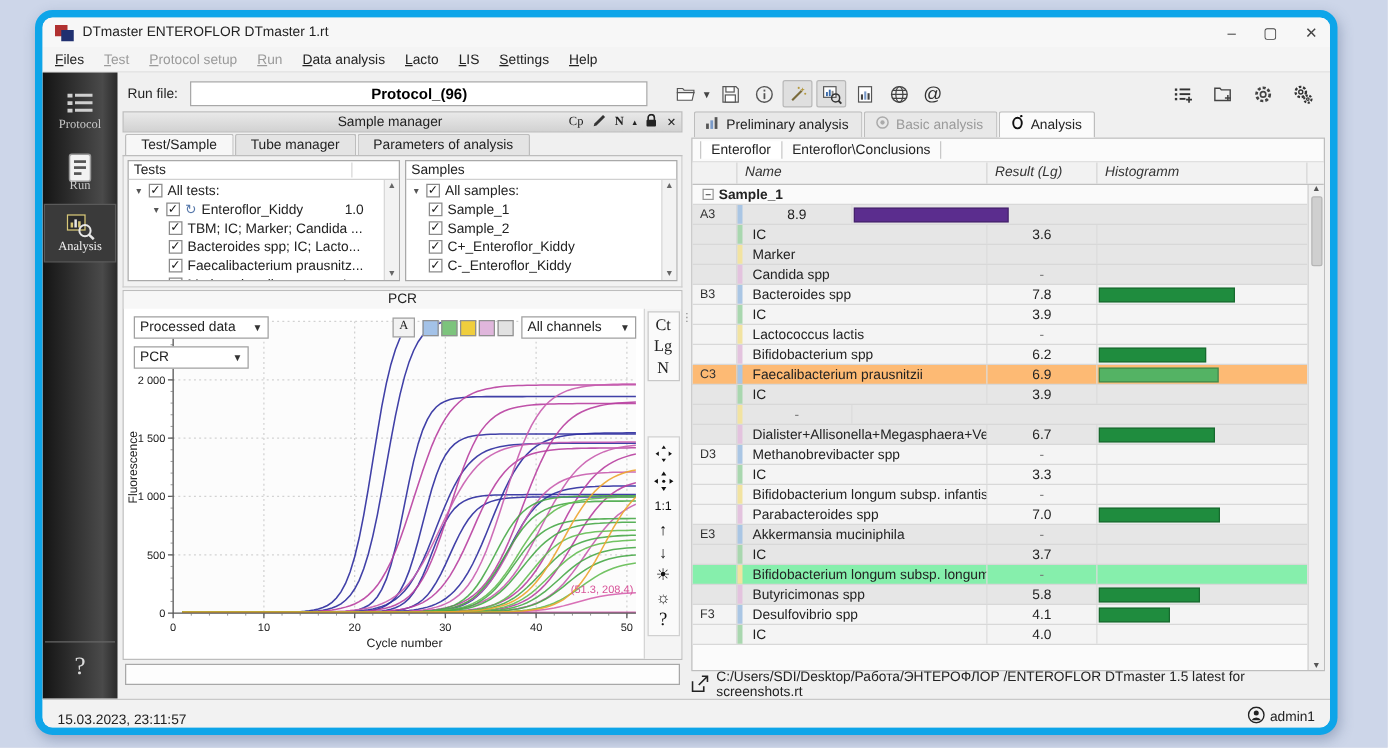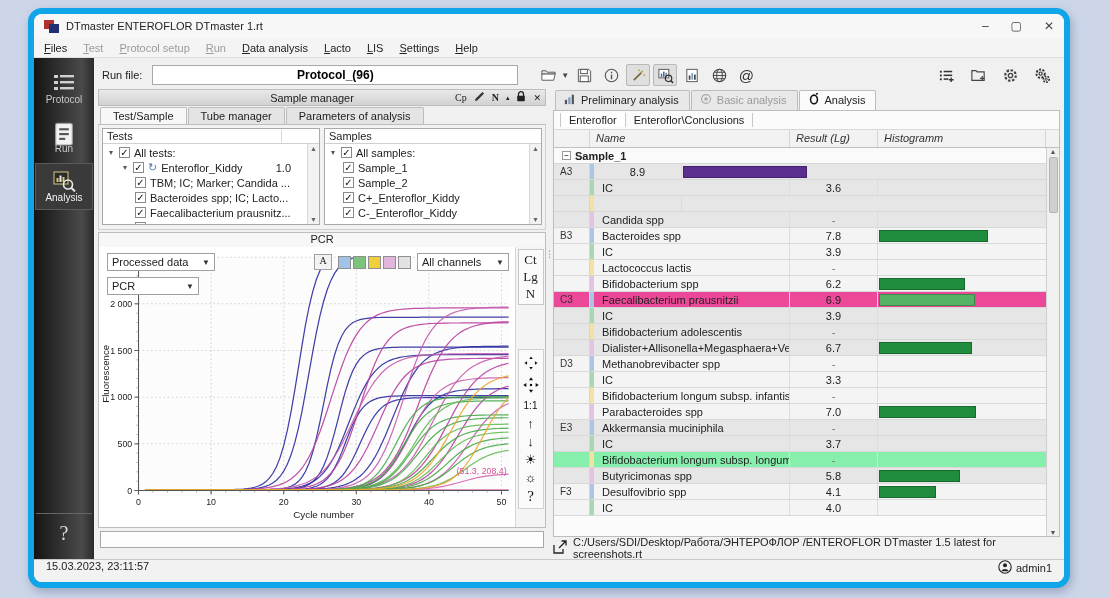--- a/index.html
+++ b/index.html
@@ -16,21 +16,21 @@
   
   .menubar { height:20px; background:#f4f4f4; display:flex; align-items:center; padding-left:10px; gap:16px; border-bottom:1px solid #e0e0e0; flex:0 0 auto; }
   .menu-item { display:inline-block; }
   .menu-item::first-letter { text-decoration:underline; }
   .menu-item.disabled { color:#9a9a9a; }
   
   .main { flex:1; display:flex; min-height:0; }
   .sidebar { width:60px; background:linear-gradient(90deg,#141414,#4a4a4a 80%,#2a2a2a); color:#cfcfcf; display:flex; flex-direction:column; align-items:center; padding-top:8px; flex:0 0 auto; }
   .side-item { width:56px; display:flex; flex-direction:column; align-items:center; gap:2px; padding:6px 0; margin-bottom:4px; }
   .side-item.active { background:#3a3a3a; outline:1px solid #5a5a5a; }
-  .side-item .lbl { font-size:10px; color:#c9c9c9; }
+  .side-item .lbl { font-size:10px; color:#c9c9c9;font-family:Liberation Serif, serif; }
   .side-item.active .lbl { color:#f2f2f2; }
   .side-help { margin-top:auto; margin-bottom:14px; font-size:20px; font-family:"Liberation Serif",serif; color:#dcdcdc; border-top:1px solid #666; width:56px; text-align:center; padding-top:8px; }
   .content { flex:1; display:flex; flex-direction:column; min-width:0; padding:3px 4px 0 4px; }
   
   .toprow { height:28px; display:flex; align-items:center; flex:0 0 auto; gap:4px; }
   .runfile-label { margin-left:4px; margin-right:6px; }
   .runfile-input { width:366px; height:20px; border:1px solid #a8a8a8; background:#fff; text-align:center; font-weight:bold; font-size:12px; font-family:"Liberation Sans",sans-serif; }
   .tbgroup { display:flex; align-items:center; gap:3px; margin-left:14px; }
   .tb-btn { width:24px; height:22px; display:flex; align-items:center; justify-content:center; border:1px solid transparent; border-radius:2px; }
   .tb-btn.active { background:#dfdfdf; border-color:#b8b8b8; }
@@ -114,21 +114,21 @@
   .c-result { width:88px; flex:0 0 auto; text-align:center; padding-top:2px; border-right:1px solid #dcdcdc; }
   .c-hist { width:168px; flex:0 0 auto; display:flex; align-items:center; padding-left:1px; }
   .hist-bar { height:12px; border:1px solid rgba(0,0,0,.25); }
   .v-scroll { width:13px; flex:0 0 auto; background:#f0f0f0; border-left:1px solid #d0d0d0; display:flex; flex-direction:column; align-items:center; font-size:7px; color:#555; }
   .v-thumb { width:9px; height:56px; background:#cfcfcf; border:1px solid #b5b5b5; margin-top:2px; border-radius:2px; }
   .v-scroll .dn { margin-top:auto; }
   .collapse-box { display:inline-block; width:9px; height:9px; border:1px solid #999; font-size:8px; line-height:7px; text-align:center; color:#555; margin:3px 4px 0 8px; background:#fff; }
   .path-row { height:22px; display:flex; align-items:center; justify-content:flex-end; gap:6px; padding-right:8px; flex:0 0 auto; font-size:11px; }
   .path-row svg { width:14px; height:14px; }
   
-  .statusbar { height:23px; border-top:1px solid #c8c8c8; background:#f2f2f2; display:flex; align-items:flex-start; padding:0 12px; flex:0 0 auto;gap:28px; }
+  .statusbar { height:23px; border-top:1px solid #c8c8c8; background:#f2f2f2; display:flex; align-items:flex-end; padding:0 12px; flex:0 0 auto;gap:28px; }
   .status-user { margin-left:auto; display:flex; align-items:center; gap:4px; }
   .status-user svg { width:14px; height:14px; }
 </style>
 </head>
 <body>
 
 <div class="window">
 
   <div class="titlebar">
     <span class="app-icon">
@@ -639,20 +639,21 @@
                   <div class="t-row" style="background: rgb(230, 230, 230);">
                     <span class="c-well"></span>
                     <span class="c-stripe" style="background:#a9d7af"></span>
                     <span class="c-name">IC</span>
                     <span class="c-result" style="">3.6</span>
                     <span class="c-hist"></span>
                   </div>
                   <div class="t-row" style="background: rgb(230, 230, 230);">
                     <span class="c-well"></span>
                     <span class="c-stripe" style="background:#f2e3a1"></span>
+                    <span class="c-name">Marker</span>
                     <span class="c-result" style=""></span>
                     <span class="c-hist"></span>
                   </div>
                   <div class="t-row" style="background: rgb(230, 230, 230);">
                     <span class="c-well"></span>
                     <span class="c-stripe" style="background:#e3c3de"></span>
                     <span class="c-name">Candida spp</span>
                     <span class="c-result" style="color:#777">-</span>
                     <span class="c-hist"></span>
                   </div>
@@ -681,40 +682,39 @@
                   </div>
                   <div class="t-row" style="background: rgb(244, 244, 244);">
                     <span class="c-well"></span>
                     <span class="c-stripe" style="background:#e3c3de"></span>
                     <span class="c-name">Bifidobacterium spp</span>
                     <span class="c-result" style="">6.2</span>
                     <span class="c-hist">
                       <span class="hist-bar" style="width:51.66666666666667%;background:#1f8c3e"></span>
                     </span>
                   </div>
-                  <div class="t-row" style="background: #ec4899;">
+                  <div class="t-row" style="background: #fdba74;">
                     <span class="c-well">C3</span>
                     <span class="c-stripe" style="background:#aac6e4"></span>
                     <span class="c-name">Faecalibacterium prausnitzii</span>
                     <span class="c-result" style="">6.9</span>
                     <span class="c-hist">
                       <span class="hist-bar" style="width:57.50000000000001%;background:#54b364"></span>
                     </span>
                   </div>
                   <div class="t-row" style="background: rgb(230, 230, 230);">
                     <span class="c-well"></span>
                     <span class="c-stripe" style="background:#a9d7af"></span>
                     <span class="c-name">IC</span>
                     <span class="c-result" style="">3.9</span>
                     <span class="c-hist"></span>
                   </div>
                   <div class="t-row" style="background: rgb(230, 230, 230);">
                     <span class="c-well"></span>
                     <span class="c-stripe" style="background:#f2e3a1"></span>
-                    <span class="c-name">Bifidobacterium adolescentis</span>
                     <span class="c-result" style="color:#777">-</span>
                     <span class="c-hist"></span>
                   </div>
                   <div class="t-row" style="background: rgb(230, 230, 230);">
                     <span class="c-well"></span>
                     <span class="c-stripe" style="background:#e3c3de"></span>
                     <span class="c-name">Dialister+Allisonella+Megasphaera+Veillonella</span>
                     <span class="c-result" style="">6.7</span>
                     <span class="c-hist">
                       <span class="hist-bar" style="width:55.833333333333336%;background:#1f8c3e"></span>

